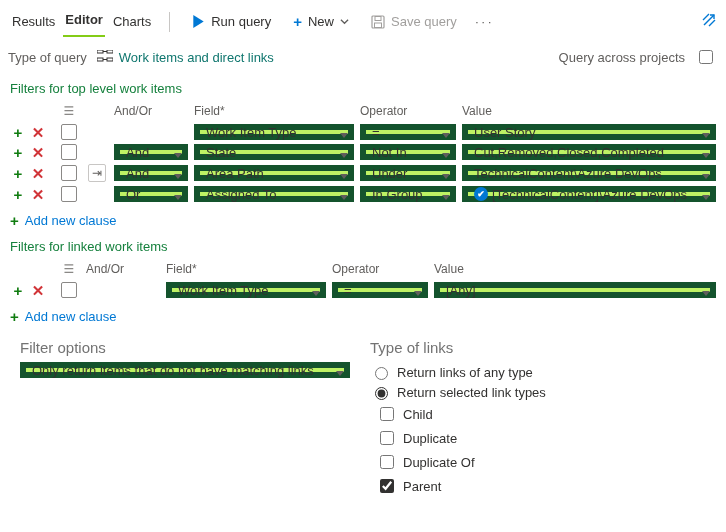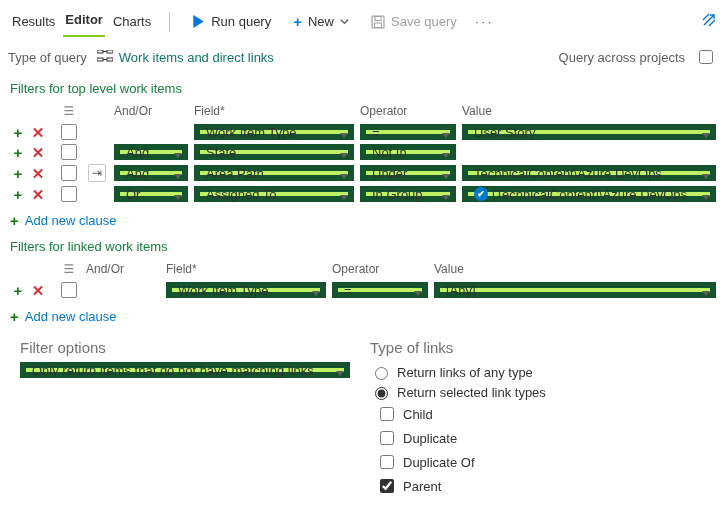--- a/index.html
+++ b/index.html
@@ -186,20 +186,25 @@
         <div class="col-field">
           <div class="combo">
             <div class="sel">State</div>
           </div>
         </div>
         <div class="col-op">
           <div class="combo">
             <div class="sel">Not In</div>
           </div>
         </div>
+        <div class="col-val">
+          <div class="combo">
+            <div class="sel">Cut,Removed,Closed,Completed</div>
+          </div>
+        </div>
       </div>
       <div class="clause">
         <div class="ctrls">
           <span class="iconbtn add">+</span>
           <span class="iconbtn del">✕</span>
         </div>
         <div class="col-chk">
           <div class="chk"></div>
         </div>
         <div class="col-grp">

